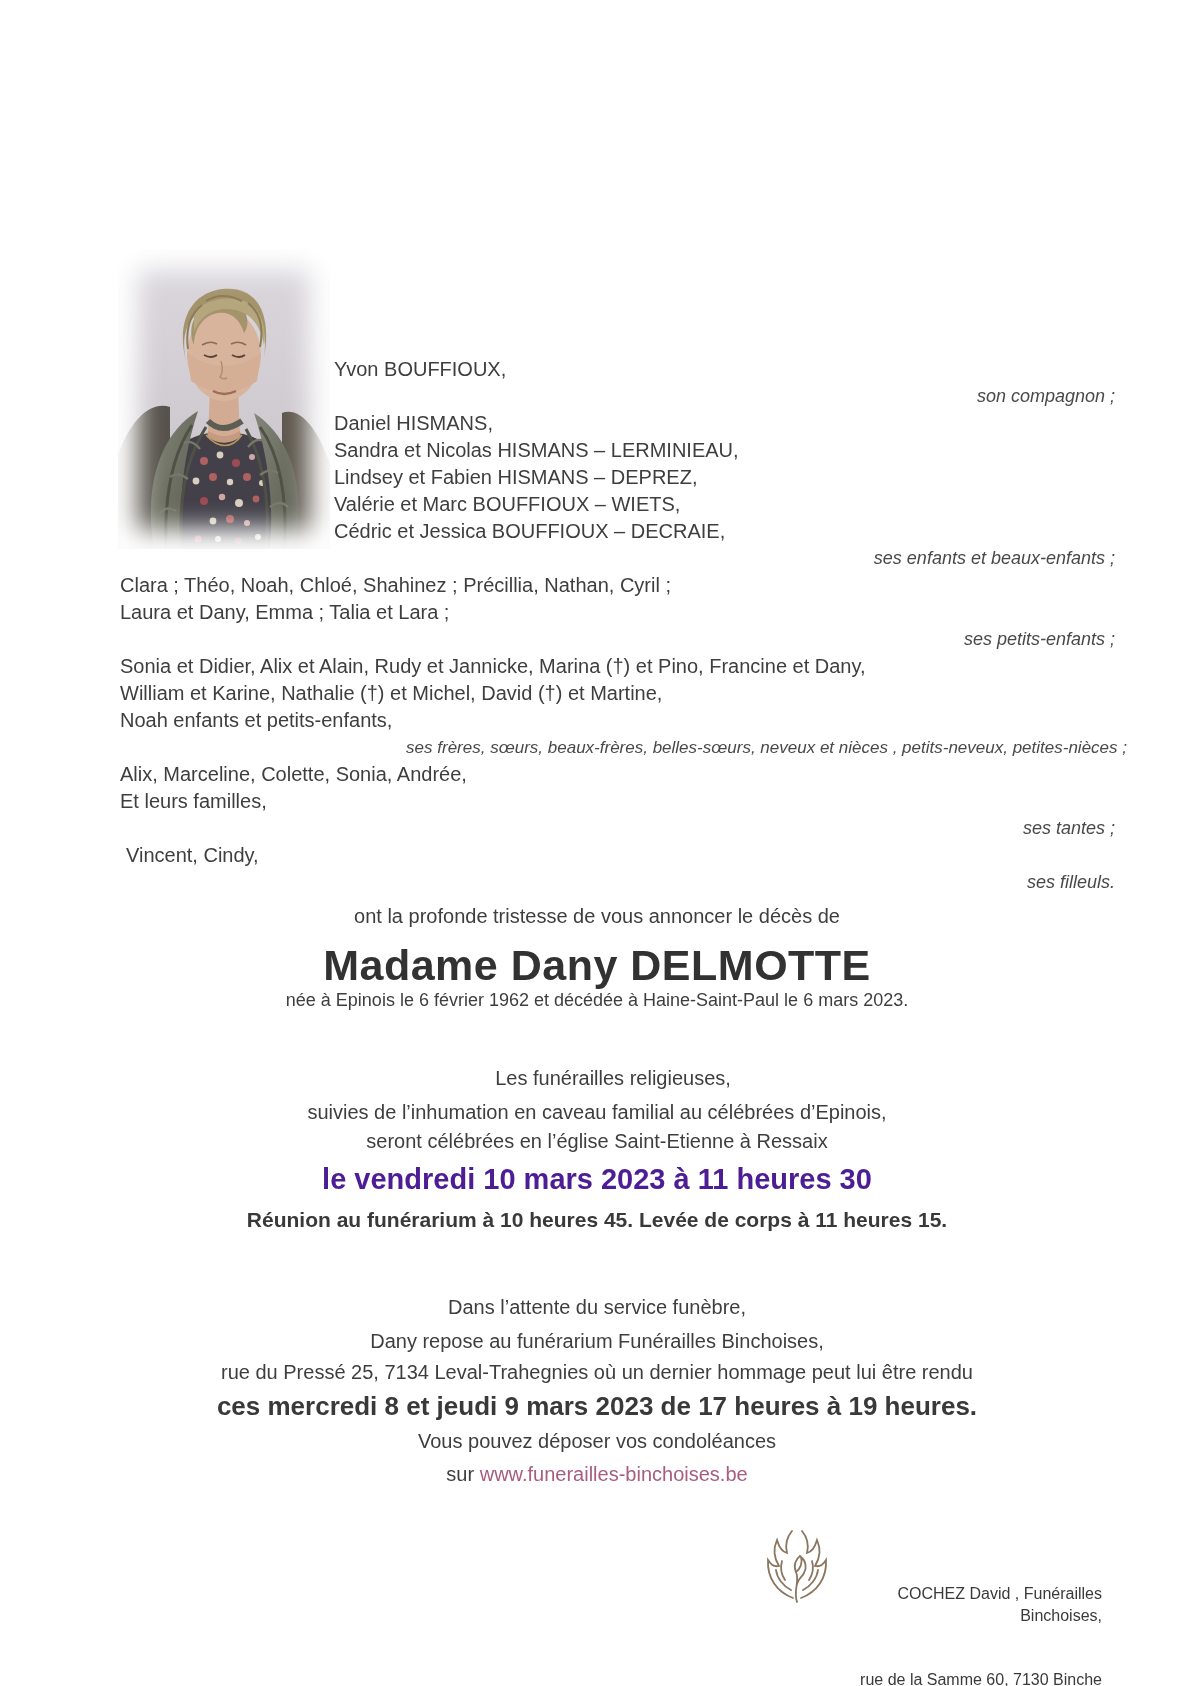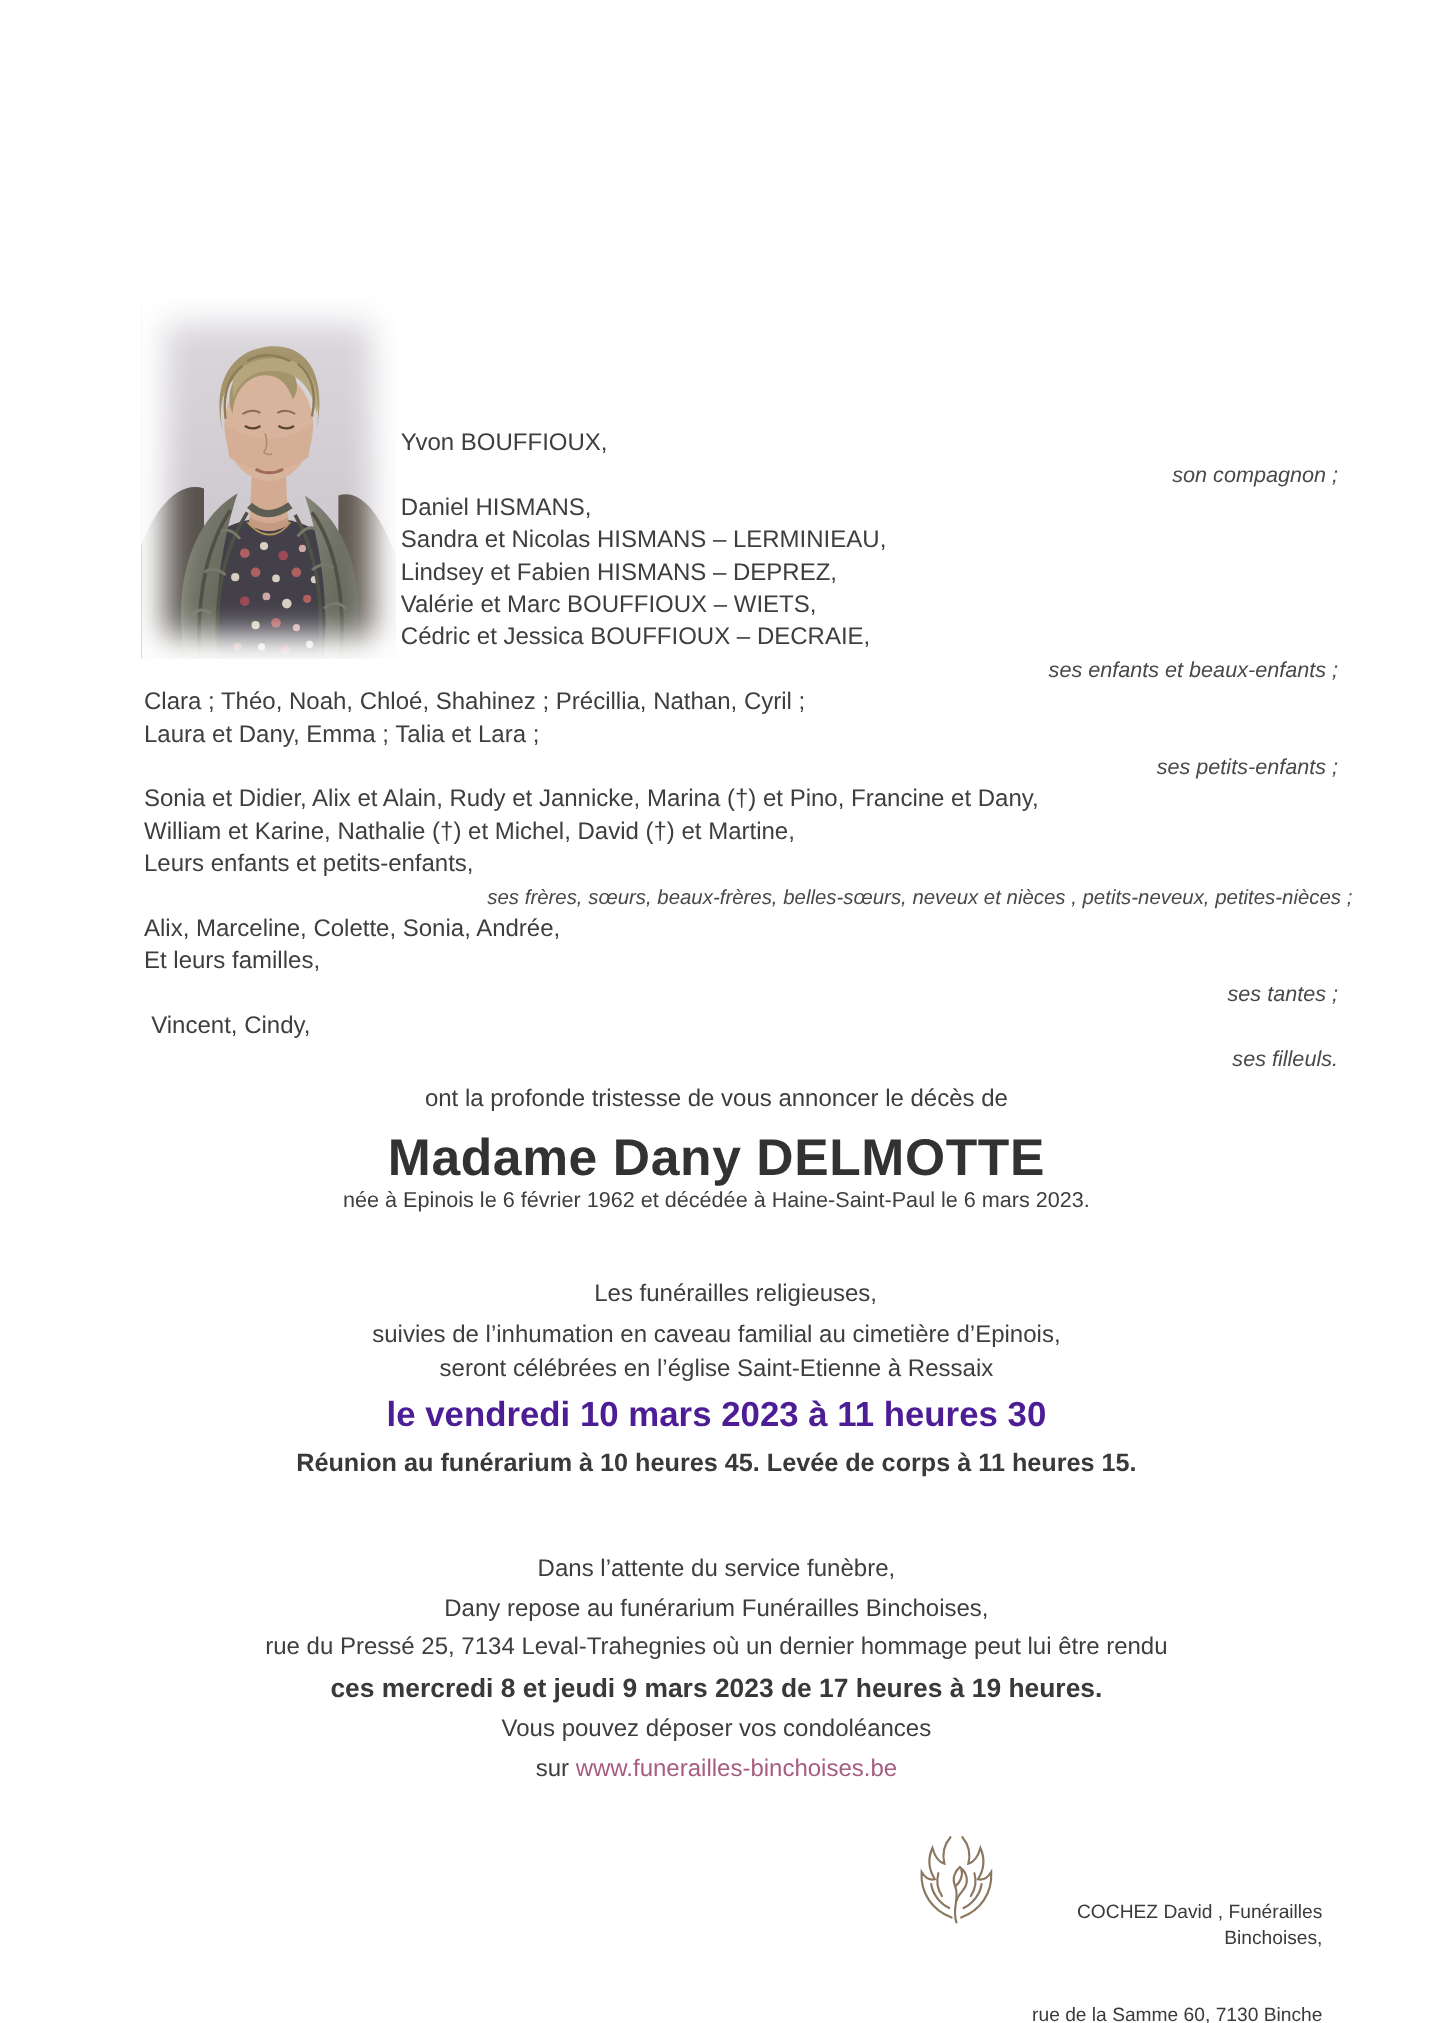--- a/index.html
+++ b/index.html
@@ -52,21 +52,21 @@
   .ceremony .l2 { margin-bottom:5px; }
   .ceremony .l3 { margin-bottom:9px; }
   .ceremony .datetime { font-size:29px; line-height:34px; font-weight:bold; color:#4c1d95; margin-bottom:11px; }
   .ceremony .logistics { font-size:21px; line-height:26px; font-weight:bold; color:#3a3939; }
 
   .visitation { position:absolute; top:1295px; left:0; right:0; text-align:center; }
   .visitation .l { font-size:20px; line-height:24px; }
   .visitation .l1 { margin-bottom:10px; }
   .visitation .l2 { margin-bottom:7px; }
   .visitation .l3 { margin-bottom:9px; }
-  .visitation .schedule { font-size:22px; line-height:27px; font-weight:bold; color:#3a3939; margin-bottom:9px; }
+  .visitation .schedule { font-size:26px; line-height:27px; font-weight:bold; color:#3a3939; margin-bottom:9px; }
   .visitation .condolences { margin-bottom:9px; }
   .visitation .website { font-size:20px; line-height:24px; }
   .visitation a.link { color:#a85d80; text-decoration:none; cursor:pointer; }
 
   
   .footer {
     position:absolute; top:1528px; left:756px; width:346px;
     display:flex; align-items:flex-start; gap:10px;
   }
   .footer .logo { flex:0 0 82px; width:82px; height:84px; }
@@ -161,38 +161,38 @@
       <p>Lindsey et Fabien HISMANS – DEPREZ,</p>
       <p>Valérie et Marc BOUFFIOUX – WIETS,</p>
       <p>Cédric et Jessica BOUFFIOUX – DECRAIE,</p>
       <p class="attribution">ses enfants et beaux-enfants ;</p>
     </div>
     <p>Clara ; Théo, Noah, Chloé, Shahinez ; Précillia, Nathan, Cyril ;</p>
     <p>Laura et Dany, Emma ; Talia et Lara ;</p>
     <p class="attribution">ses petits-enfants ;</p>
     <p>Sonia et Didier, Alix et Alain, Rudy et Jannicke, Marina (†) et Pino, Francine et Dany,</p>
     <p>William et Karine, Nathalie (†) et Michel, David (†) et Martine,</p>
-    <p>Leurs enfants et petits-enfants,</p>
+    <p>Noah enfants et petits-enfants,</p>
     <p class="attribution attribution--wide">ses frères, sœurs, beaux-frères, belles-sœurs, neveux et nièces , petits-neveux, petites-nièces ;</p>
     <p>Alix, Marceline, Colette, Sonia, Andrée,</p>
     <p>Et leurs familles,</p>
     <p class="attribution">ses tantes ;</p>
     <p class="indent-slight">Vincent, Cindy,</p>
     <p class="attribution">ses filleuls.</p>
   </div>
 
   <div class="announce">
     <p class="intro">ont la profonde tristesse de vous annoncer le décès de</p>
     <h1 class="name">Madame Dany DELMOTTE</h1>
     <p class="dates">née à Epinois le 6 février 1962 et décédée à Haine-Saint-Paul le 6 mars 2023.</p>
   </div>
 
   <div class="ceremony">
     <p class="l l1">Les funérailles religieuses,</p>
-    <p class="l l2">suivies de l’inhumation en caveau familial au cimetière d’Epinois,</p>
+    <p class="l l2">suivies de l’inhumation en caveau familial au célébrées d’Epinois,</p>
     <p class="l l3">seront célébrées en l’église Saint-Etienne à Ressaix</p>
     <p class="datetime">le vendredi 10 mars 2023 à 11 heures 30</p>
     <p class="logistics">Réunion au funérarium à 10 heures 45. Levée de corps à 11 heures 15.</p>
   </div>
 
   <div class="visitation">
     <p class="l l1">Dans l’attente du service funèbre,</p>
     <p class="l l2">Dany repose au funérarium Funérailles Binchoises,</p>
     <p class="l l3">rue du Pressé 25, 7134 Leval-Trahegnies où un dernier hommage peut lui être rendu</p>
     <p class="schedule">ces mercredi 8 et jeudi 9 mars 2023 de 17 heures à 19 heures.</p>

